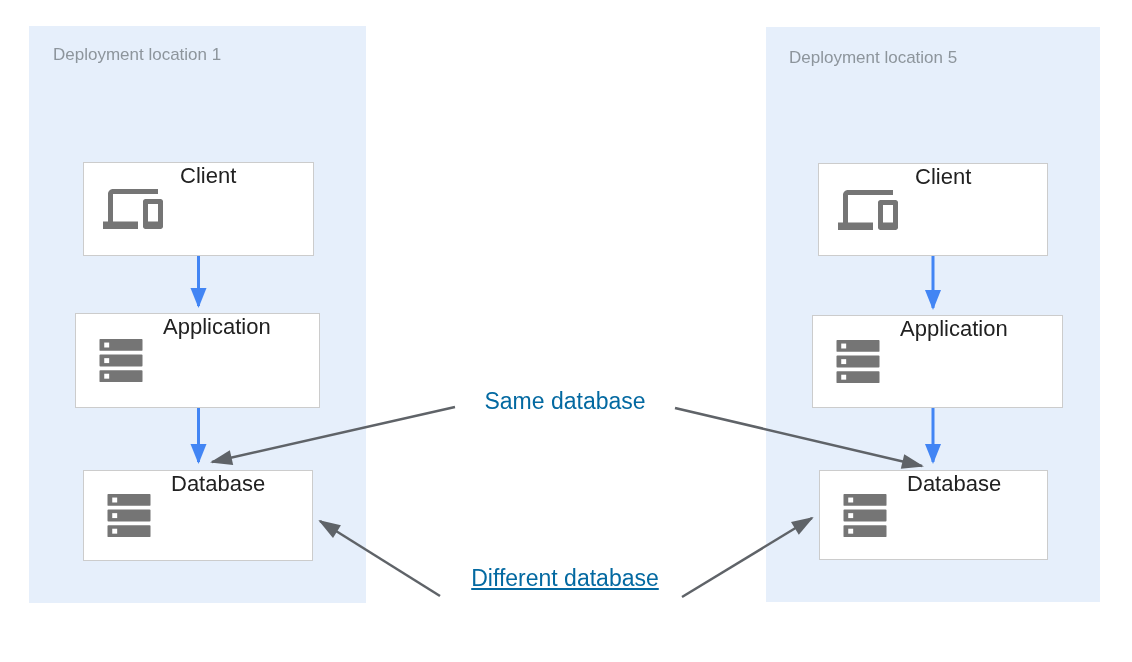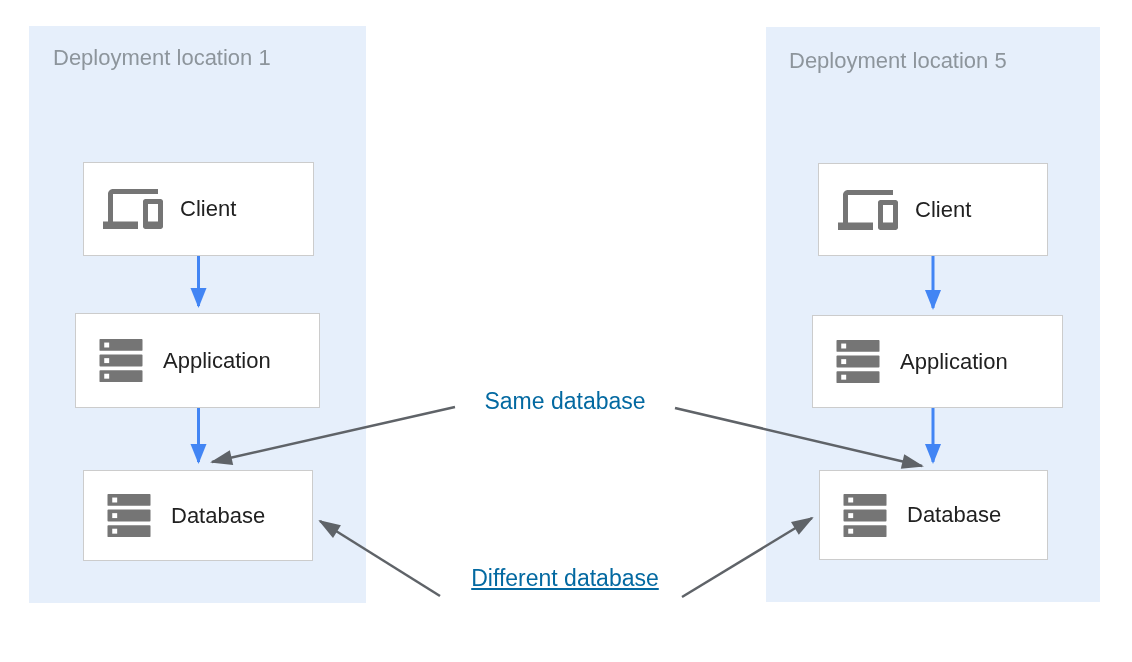--- a/index.html
+++ b/index.html
@@ -10,31 +10,30 @@
     background: #ffffff;
     font-family: "Liberation Sans", sans-serif;
     overflow: hidden;
   }
   .panel {
     position: absolute;
     background: #e6effb;
   }
   .panel-title {
     position: absolute;
-    font-size: 22px;
+    font-size: 17px;
     color: #8d959c;
     white-space: nowrap;
   }
   .node-box {
     position: absolute;
     background: #ffffff;
     border: 1px solid #cccccc;
     box-sizing: border-box;
     display: flex;
-    align-items: center;
     padding-left: 19px;
   }
   .node-label {
     font-size: 22px;
     color: #212121;
     white-space: nowrap;
   }
   .icon-wrap { flex: 0 0 auto; display: flex; align-items: center; }
   .icon-wrap.devices { margin-right: 17px; }
   .icon-wrap.storage { margin-right: 16px; }

